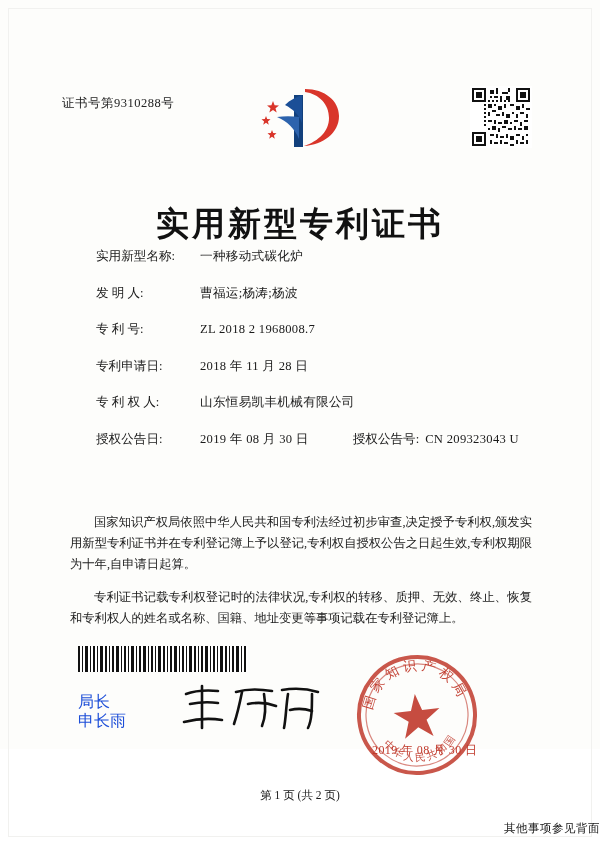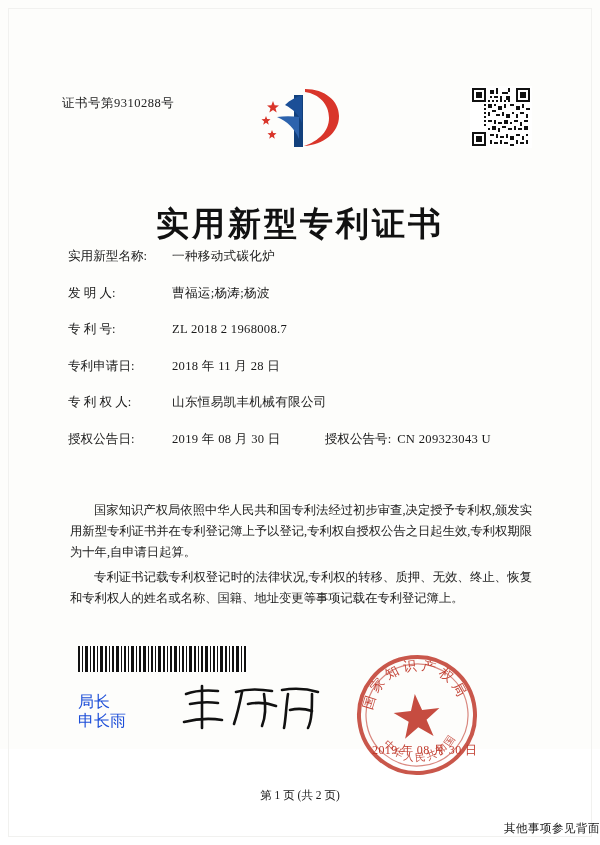--- a/index.html
+++ b/index.html
@@ -76,20 +76,21 @@
     left: 68px; top: 248px;
     width: 470px;
     font-size: 12.6px;
     color: #1a1a1a;
   }
   .frow {
     display: flex;
     align-items: baseline;
     margin-bottom: 19.5px;
     white-space: nowrap;
+    margin-left: 28px;
   }
   .flabel {
     width: 104px;
     flex: 0 0 104px;
     letter-spacing: 0px;
     color: #1a1a1a;
   }
   .fvalue {
     color: #1a1a1a;
     letter-spacing: 0.3px;
@@ -104,21 +105,21 @@
   .paras {
     position: absolute;
     left: 70px; top: 500px;
     width: 462px;
     font-size: 12.3px;
     line-height: 21px;
     color: #1a1a1a;
     text-align: justify;
   }
   .paras p {
-    margin: 0 0 4px 0;
+    margin: 12px 0 4px 0;
     text-indent: 24px;
   }
 
   
   .barcode {
     position: absolute;
     left: 78px; top: 646px;
     width: 170px; height: 26px;
   }
 

